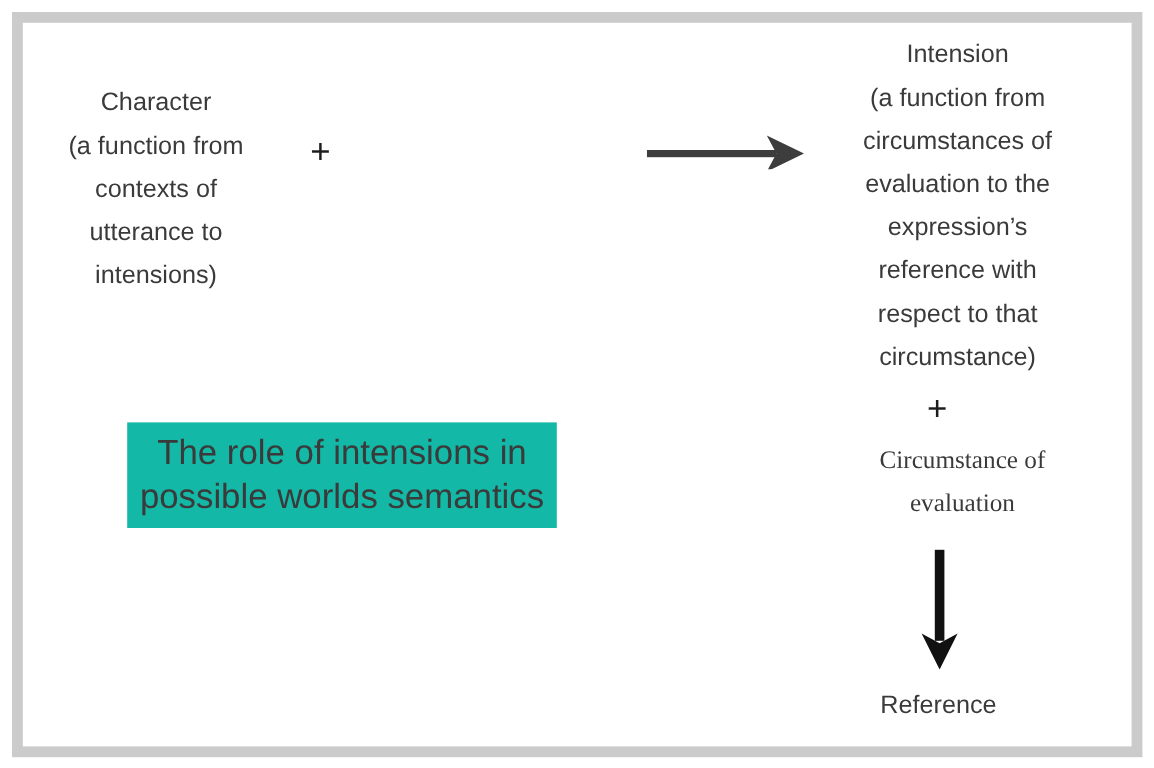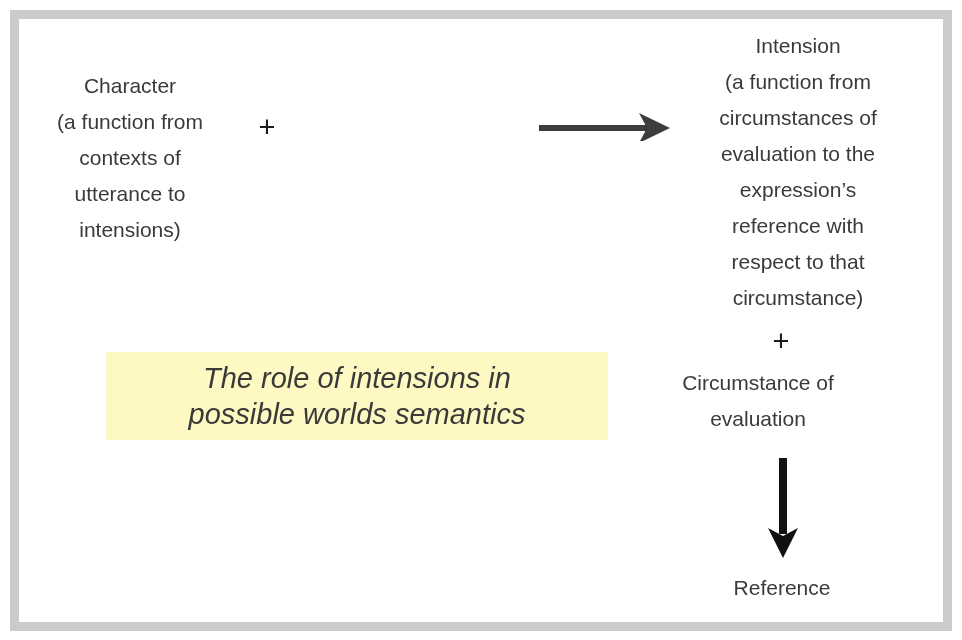--- a/index.html
+++ b/index.html
@@ -38,43 +38,42 @@
     position: absolute;
     text-align: center;
     font-size: 29px;
     line-height: 36px;
     color: #1c1c1c;
   }
   .highlight-box {
     position: absolute;
     left: 106px;
     top: 352px;
-    width: 502px;
+    width: 358px;
     height: 88px;
-    background: #fef9c3;
+    background: #14b8a6;
     display: flex;
     align-items: center;
     justify-content: center;
     text-align: center;
     white-space: pre-line;
     font-size: 29px;
     line-height: 36px;
     color: #3a3a3a;
-    font-style: italic;
   }
   .arrow {
     position: absolute;
   }
   
   .node-character    { left: 10px;  top: 68px;  width: 240px; }
   .plus-top          { left: 247px; top: 109px; width: 40px;  }
   .node-context      { left: 308px; top: 108px; width: 200px; }
   .node-intension    { left: 668px; top: 28px;  width: 260px; }
   .plus-right        { left: 761px; top: 323px; width: 40px;  }
-  .node-circumstance { left: 638px; top: 365px; width: 240px; }
+  .node-circumstance { left: 682px; top: 365px; width: 240px; font-family: Liberation Serif, serif; }
   .node-reference    { left: 682px; top: 570px; width: 200px; }
   .arrow-right       { left: 539px; top: 105px; }
   .arrow-down        { left: 765px; top: 458px; }
 </style>
 </head>
 <body>
 
 <div class="canvas">
 
   <div class="frame"></div>

